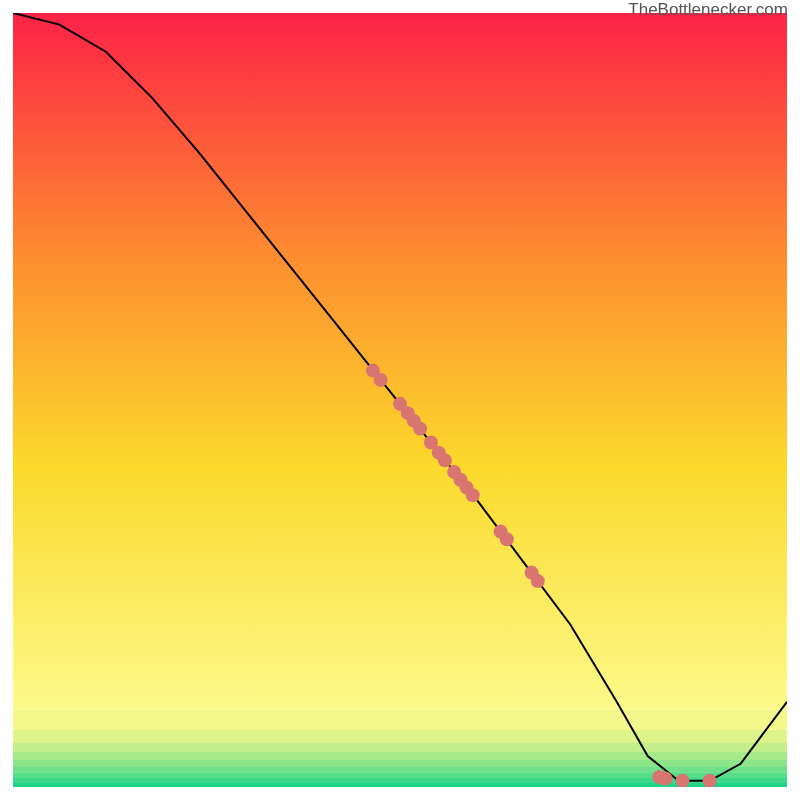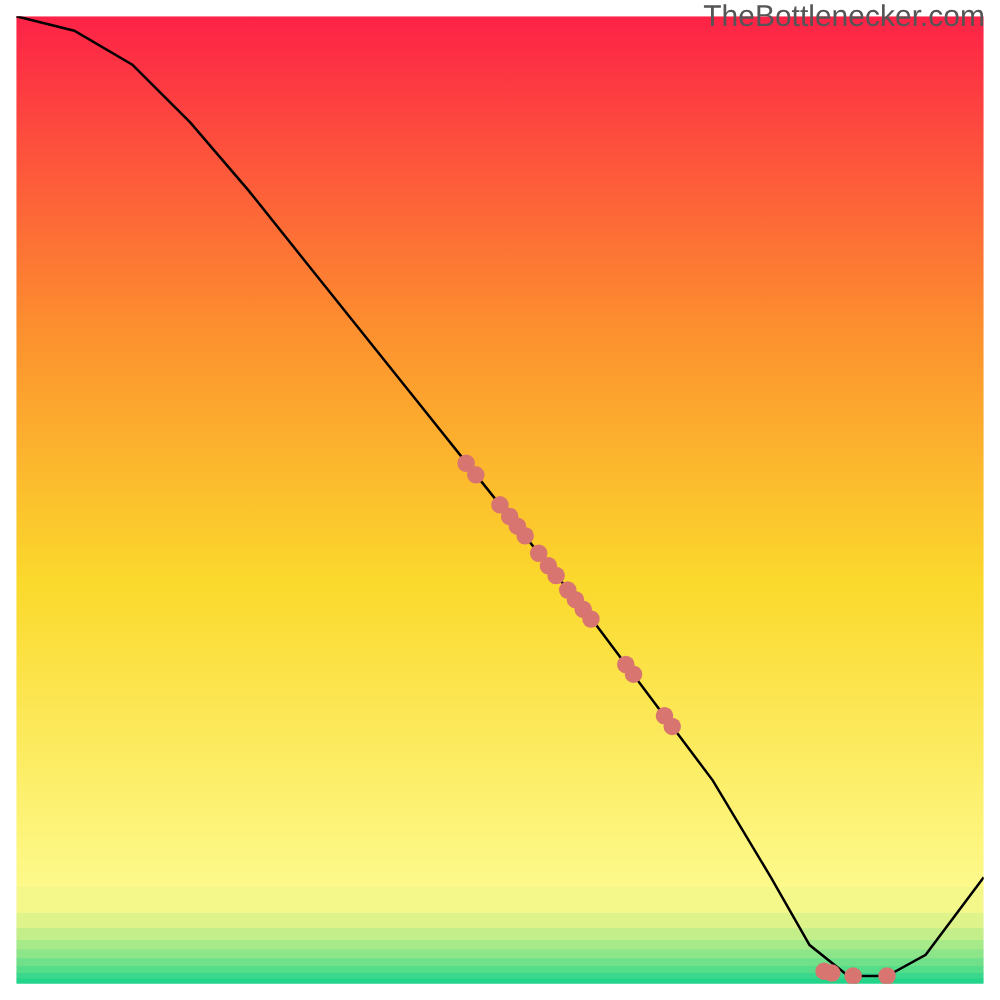--- a/index.html
+++ b/index.html
@@ -14,21 +14,21 @@
     position: relative;
     width: 800px;
     height: 800px;
   }
 
   
   .attribution {
     position: absolute;
     top: 0px;
     right: 12px;
-    font-size: 24px;
+    font-size: 17px;
     font-weight: 500;
     color: #555557;
     font-family: Arial, Helvetica, sans-serif;
     z-index: 5;
     text-align: center;
   }
 
   
   svg.plot {
     position: absolute;

